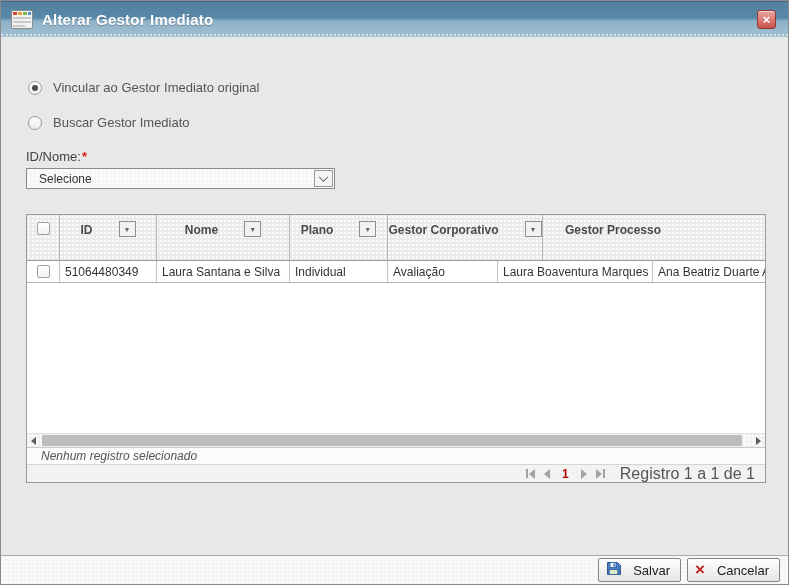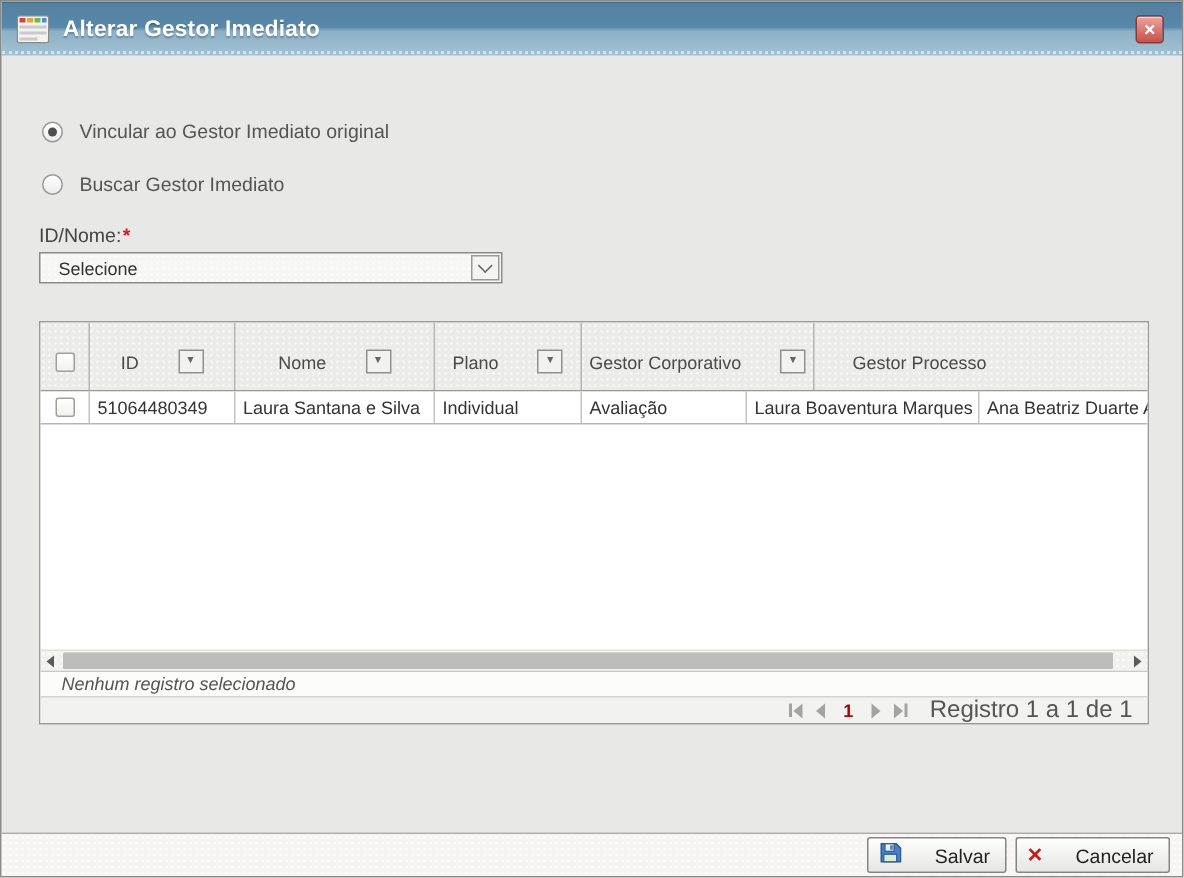--- a/index.html
+++ b/index.html
@@ -62,21 +62,21 @@
   }
   .grid-scroll { overflow:hidden; width:738px; }
   .grid-table { display:flex; flex-direction:column; width:766px; }
   .hrow { display:flex; height:46px;
     background:#ebebe9;
     background-image:radial-gradient(rgba(255,255,255,.85) 1px, transparent 1px);
     background-size:4px 4px;
     border-bottom:1px solid #9a9a9a;
   }
   .hcell { border-right:1px solid #b5b5b3; display:flex; justify-content:center;
-    align-items:center; padding-top:8px; gap:26px; font-size:12px; color:#4a4a48; }
+    align-items:flex-start; padding-top:8px; gap:26px; font-size:12px; color:#4a4a48;font-weight:bold; }
   .hcell:last-child { border-right:none; }
   .drow { display:flex; height:22px; border-bottom:1px solid #b5b5b3; background:#fff; }
   .dcell { border-right:1px solid #c3c3c1; font-size:12px; color:#333;
     display:flex; align-items:center; padding:0 5px; white-space:nowrap; overflow:hidden; }
   .c-check { width:33px; flex:0 0 33px; justify-content:center; padding:0; }
   .hrow .c-check { padding-top:7px; }
   .c-id { width:97px; flex:0 0 97px; }
   .c-nome { width:133px; flex:0 0 133px; }
   .c-plano { width:98px; flex:0 0 98px; }
   .c-proc { width:110px; flex:0 0 110px; }
@@ -115,21 +115,21 @@
   
   .footer {
     position:absolute; left:0; bottom:0; width:100%; height:29px;
     background:#f7f5f4;
     background-image:radial-gradient(rgba(255,255,255,.8) 1px, transparent 1px);
     background-size:4px 4px;
     border-top:1px solid #adabaa;
     display:flex; align-items:center; justify-content:flex-end; gap:6px; padding-right:8px;
   }
   .btn {
-    height:24px; padding:0 10px 0 7px; display:inline-flex; align-items:center; gap:22px;
+    height:24px; padding:0 10px 0 7px; display:inline-flex; align-items:center; gap:12px;
     border:1px solid #848484; border-radius:2px;
     background:linear-gradient(to bottom,#ffffff,#e5e5e3);
     font-family:"Liberation Sans", sans-serif; font-size:13px; color:#222; cursor:pointer;
   }
   .x-icon { color:#c41f1f; font-weight:bold; font-size:17px; line-height:14px; }
 </style>
 </head>
 <body>
 
 <div class="dialog">

